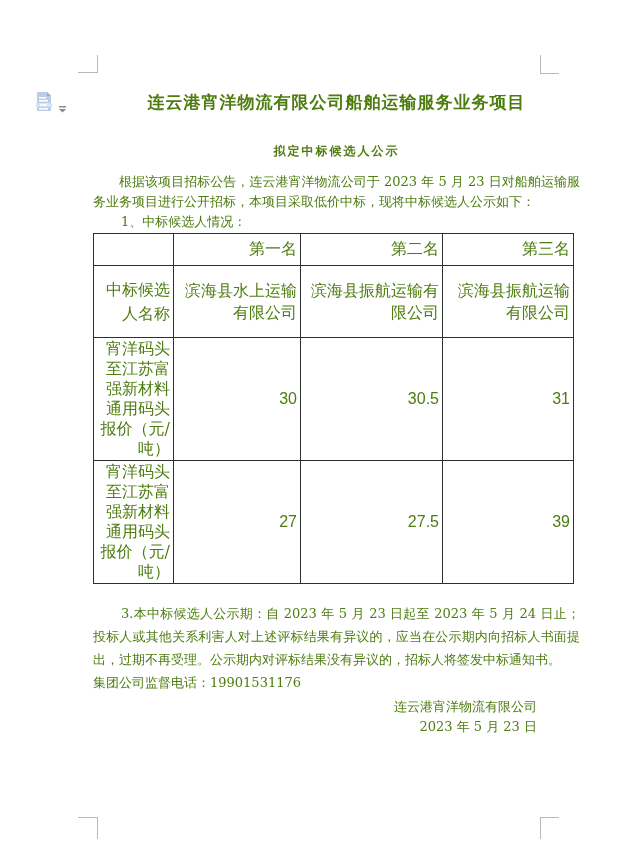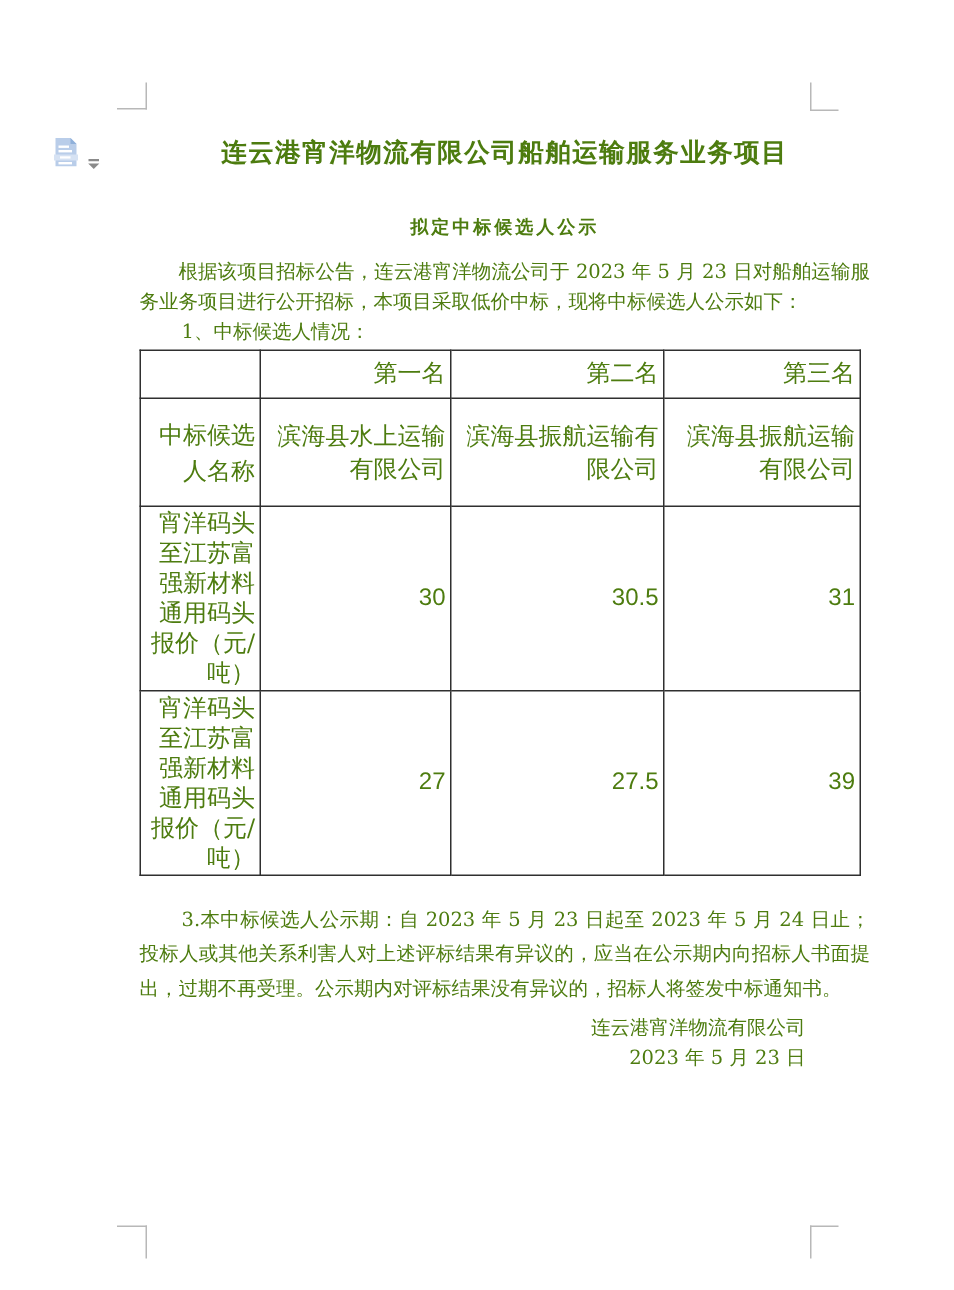--- a/index.html
+++ b/index.html
@@ -161,20 +161,21 @@
           <td class="num">27.5</td>
           <td class="num">39</td>
         </tr>
       </tbody>
     </table>
 
 
     <p class="item3">3.本中标候选人公示期：自 2023 年 5 月 23 日起至 2023 年 5 月 24 日止；投标人或其他关系利害人对上述评标结果有异议的，应当在公示期内向招标人书面提出，过期不再受理。公示期内对评标结果没有异议的，招标人将签发中标通知书。</p>
 
     <div class="contacts">
+      <p>集团公司监督电话：19901531176</p>
     </div>
 
     <div class="signature">
       <p>连云港宵洋物流有限公司</p>
       <p>2023 年 5 月 23 日</p>
     </div>
 
   </div>
 </div>
 

